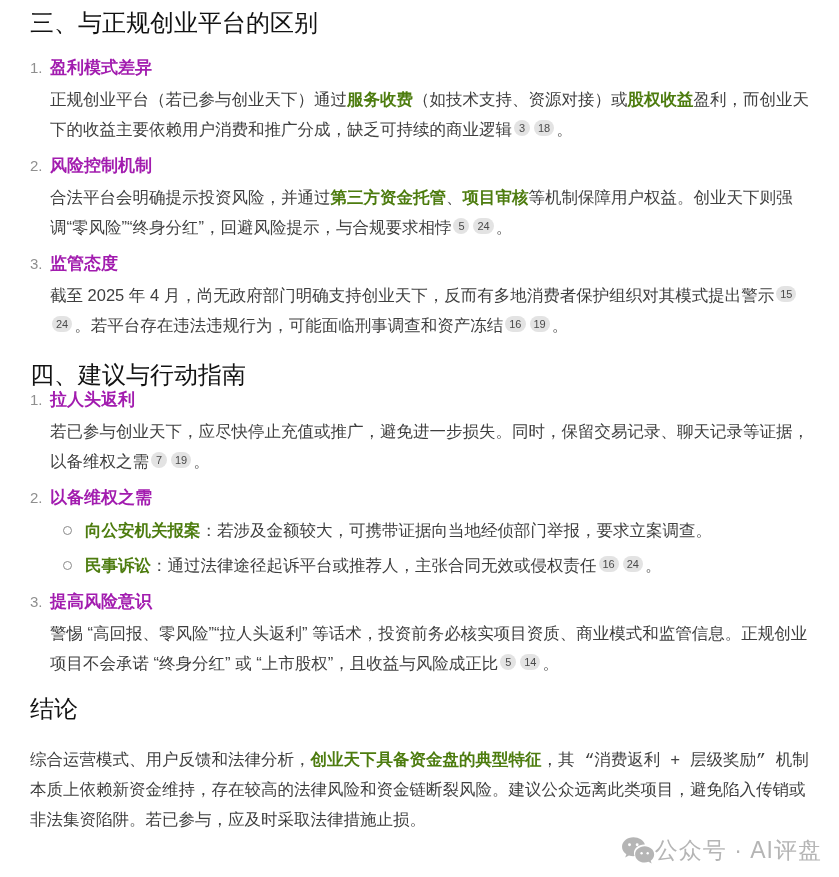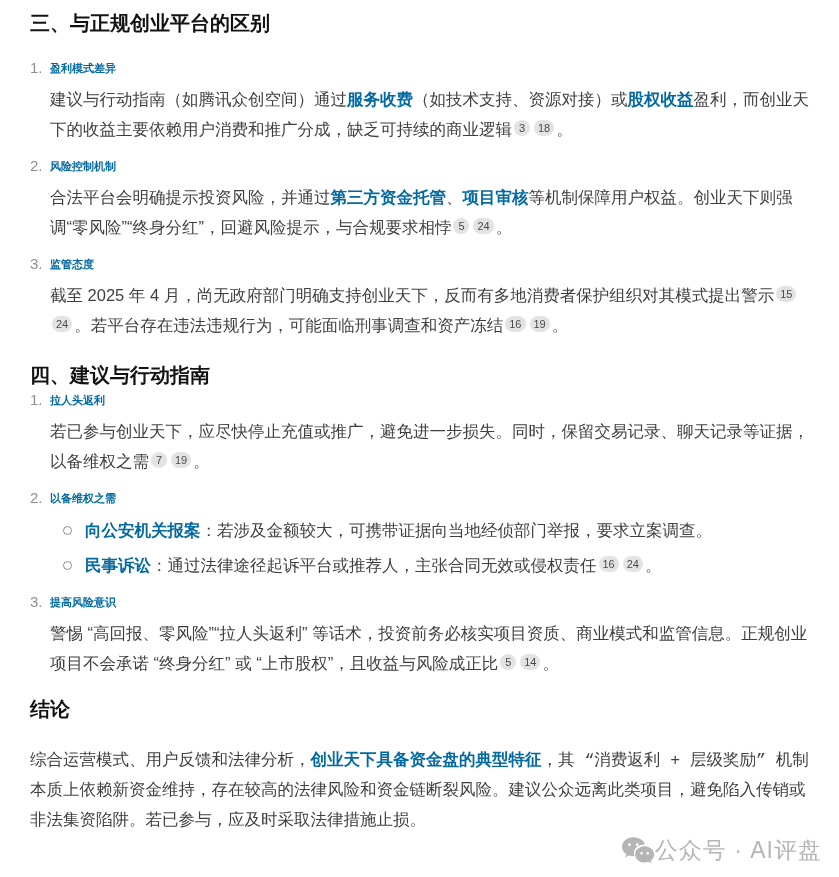--- a/index.html
+++ b/index.html
@@ -5,39 +5,39 @@
   html,body{margin:0;padding:0;}
   body{
     width:839px;height:877px;position:relative;overflow:hidden;
     background:#ffffff;
     font-family:"Liberation Sans","DejaVu Sans",sans-serif;
     color:#3f3f3f;
     -webkit-font-smoothing:antialiased;
   }
   .page{padding:10px 28px 0 30px;}
   h2.sec-h{
-    font-size:20px;line-height:26px;font-weight:700;color:#121212;
+    font-size:24px;line-height:26px;font-weight:400;color:#121212;
     margin:0 0 20px 0;
   }
   section.sec2 h2.sec-h{margin-top:22px;margin-bottom:0;}
   section.sec3 h2.sec-h{margin-top:18px;margin-bottom:24px;}
   .oitem{position:relative;padding-left:20px;margin-bottom:10px;}
   .oitem .num{
     position:absolute;left:0;top:3px;
     font-size:15px;color:#8f8f8f;
   }
   .oitem .title{
-    font-size:11px;line-height:24px;font-weight:700;color:#0369a1;
+    font-size:17px;line-height:24px;font-weight:700;color:#a21caf;
   }
   .para,.bitem,.para-plain{
     font-size:16.5px;line-height:30px;color:#3f3f3f;
   }
   .para{margin-top:4px;}
   .para-plain{margin:0;font-family:Liberation Mono, monospace;}
-  strong.b{font-weight:700;color:#0369a1;}
+  strong.b{font-weight:700;color:#4d7c0f;}
   .bullets{margin-top:5px;}
   .bitem{position:relative;padding-left:35px;margin-bottom:5px;}
   .bitem .dot{
     position:absolute;left:13px;top:11px;width:7px;height:7px;
     border:1.5px solid #8a8a8a;border-radius:50%;background:transparent;
   }
   sup.cite{
     display:inline-block;min-width:16px;height:16px;line-height:16px;
     box-sizing:border-box;padding:0 4px;margin:0 2px;
     background:#e3e3e3;color:#4a4a4a;border-radius:8px;
@@ -55,21 +55,21 @@
 <body>
 
 <div class="page">
 
   <section class="sec1">
     <h2 class="sec-h">三、与正规创业平台的区别</h2>
 
     <div class="oitem">
       <span class="num">1.</span>
       <div class="title">盈利模式差异</div>
-      <div class="para"><span>建议与行动指南（如腾讯众创空间）通过</span><strong class="b">服务收费</strong><span>（如技术支持、资源对接）或</span><strong class="b">股权收益</strong><span>盈利，而创业天下的收益主要依赖用户消费和推广分成，缺乏可持续的商业逻辑</span><sup class="cite">3</sup><sup class="cite">18</sup><span>。</span></div>
+      <div class="para"><span>正规创业平台（若已参与创业天下）通过</span><strong class="b">服务收费</strong><span>（如技术支持、资源对接）或</span><strong class="b">股权收益</strong><span>盈利，而创业天下的收益主要依赖用户消费和推广分成，缺乏可持续的商业逻辑</span><sup class="cite">3</sup><sup class="cite">18</sup><span>。</span></div>
     </div>
 
     <div class="oitem">
       <span class="num">2.</span>
       <div class="title">风险控制机制</div>
       <div class="para"><span>合法平台会明确提示投资风险，并通过</span><strong class="b">第三方资金托管</strong><span>、</span><strong class="b">项目审核</strong><span>等机制保障用户权益。创业天下则强调“零风险”“终身分红”，回避风险提示，与合规要求相悖</span><sup class="cite">5</sup><sup class="cite">24</sup><span>。</span></div>
     </div>
 
     <div class="oitem">
       <span class="num">3.</span>

